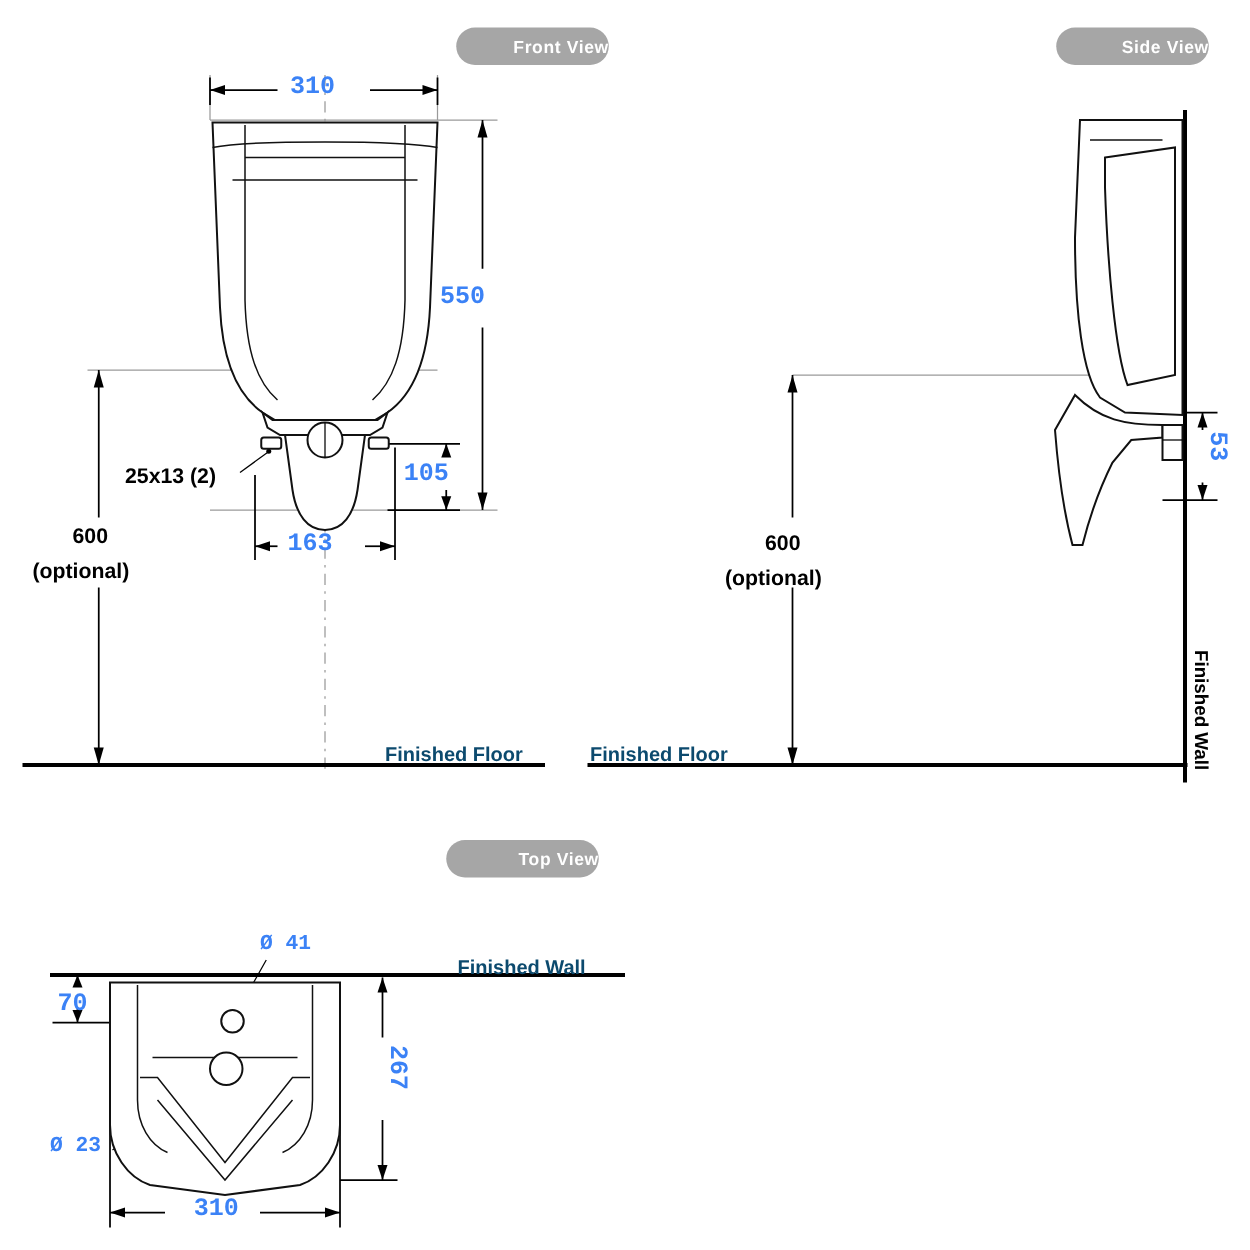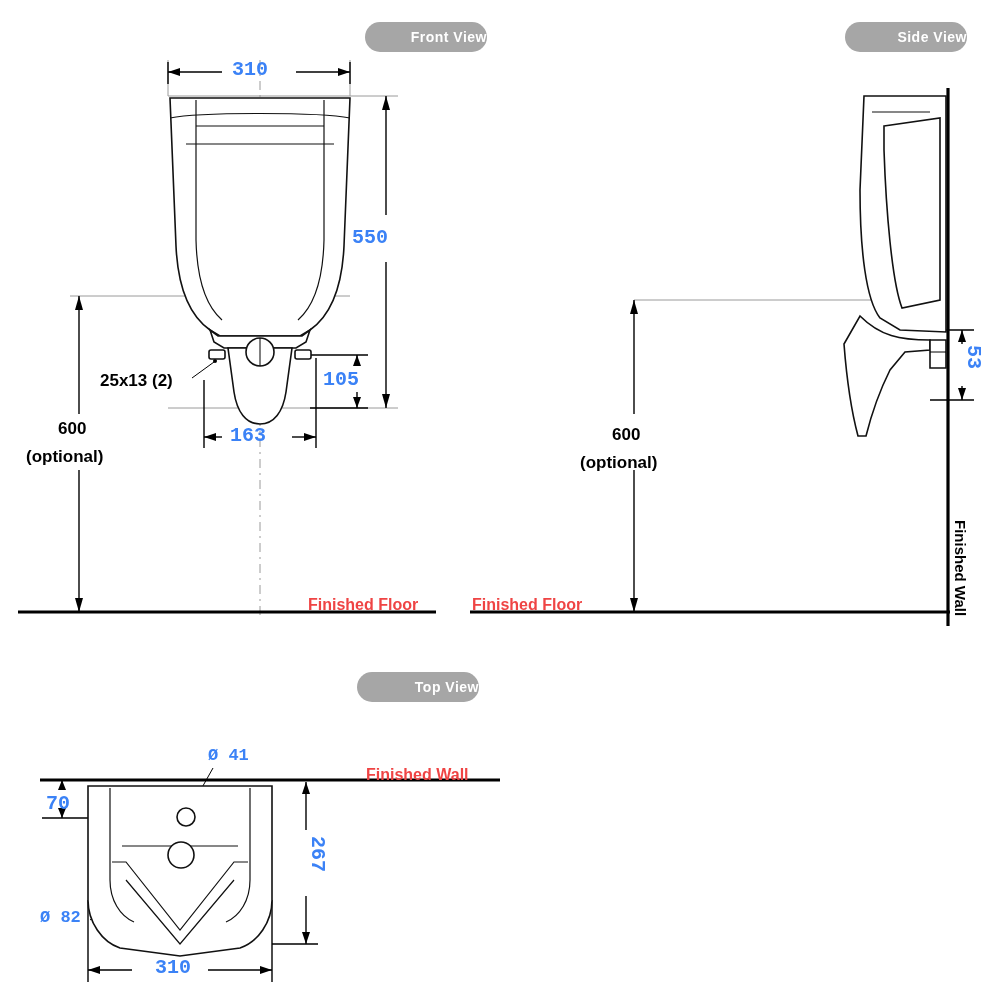--- a/index.html
+++ b/index.html
@@ -54,21 +54,21 @@
     font-weight: bold;
     font-size: 17px;
     color: #000;
     white-space: nowrap;
     line-height: 1.3;
   }
   .ground-label {
     position: absolute;
     font-weight: bold;
     font-size: 16px;
-    color: #ef4444;
+    color: #0c4a6e;
     white-space: nowrap;
   }
   .wall-label {
     position: absolute;
     font-weight: bold;
     font-size: 15px;
     color: #000;
     white-space: nowrap;
     writing-mode: vertical-rl;
     text-orientation: mixed;
@@ -265,19 +265,19 @@
   <div class="note-label" style="left:26px; top:446px;">(optional)</div>
   <div class="ground-label" style="left:308px; top:596px;">Finished Floor</div>
 
   <div class="note-label" style="left:612px; top:424px;">600</div>
   <div class="note-label" style="left:580px; top:452px;">(optional)</div>
   <div class="dim-label vertical" style="left:962px; top:345px;">53</div>
   <div class="ground-label" style="left:472px; top:596px;">Finished Floor</div>
   <div class="wall-label" style="left:952px; top:520px;">Finished Wall</div>
 
   <div class="dim-label small" style="left:208px; top:746px;">Ø 41</div>
-  <div class="dim-label small" style="left:40px; top:908px;">Ø 82</div>
+  <div class="dim-label small" style="left:40px; top:908px;">Ø 23</div>
   <div class="dim-label" style="left:46px; top:792px;">70</div>
   <div class="dim-label vertical" style="left:306px; top:836px;">267</div>
   <div class="dim-label" style="left:155px; top:956px;">310</div>
   <div class="ground-label" style="left:366px; top:766px;">Finished Wall</div>
 
 </div>
 
 </body></html>

